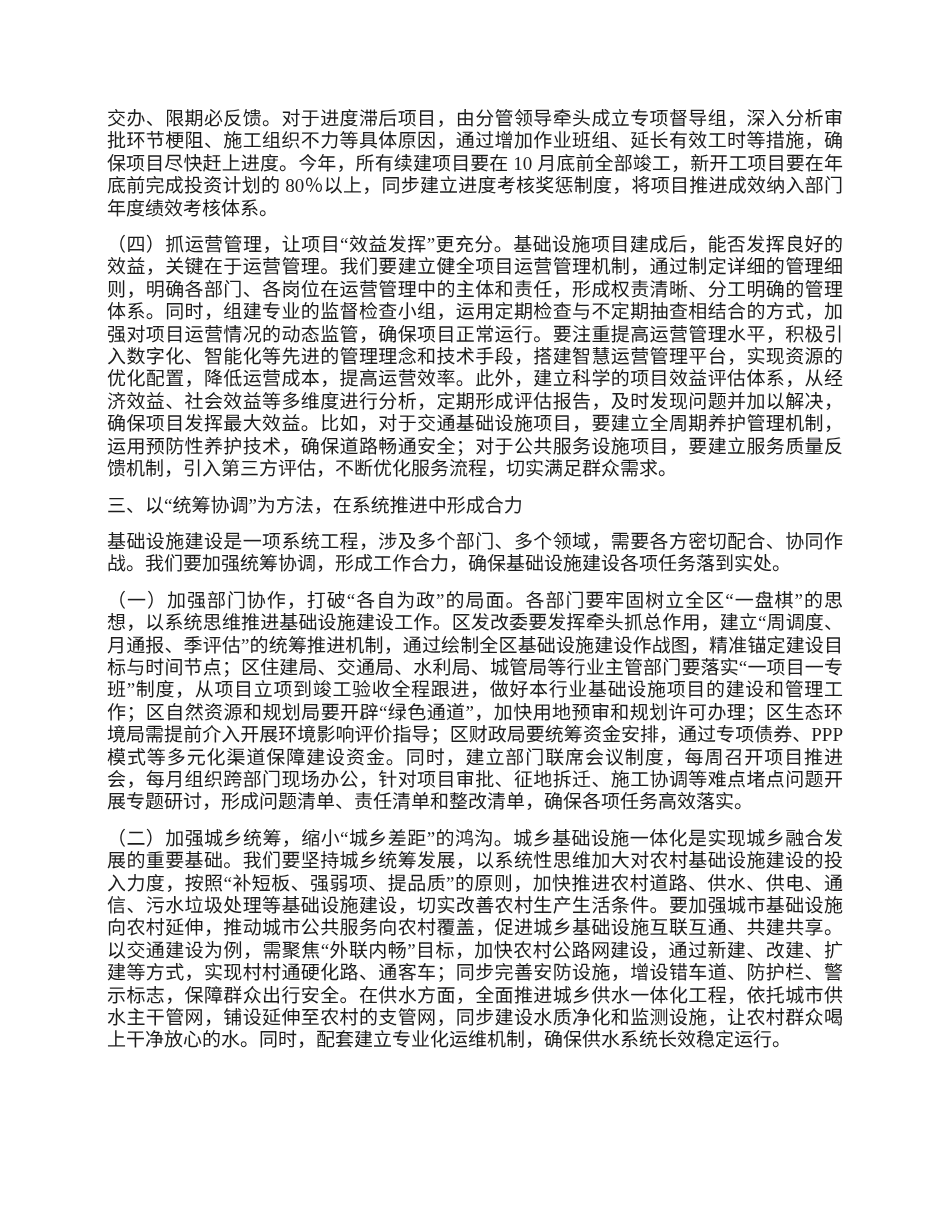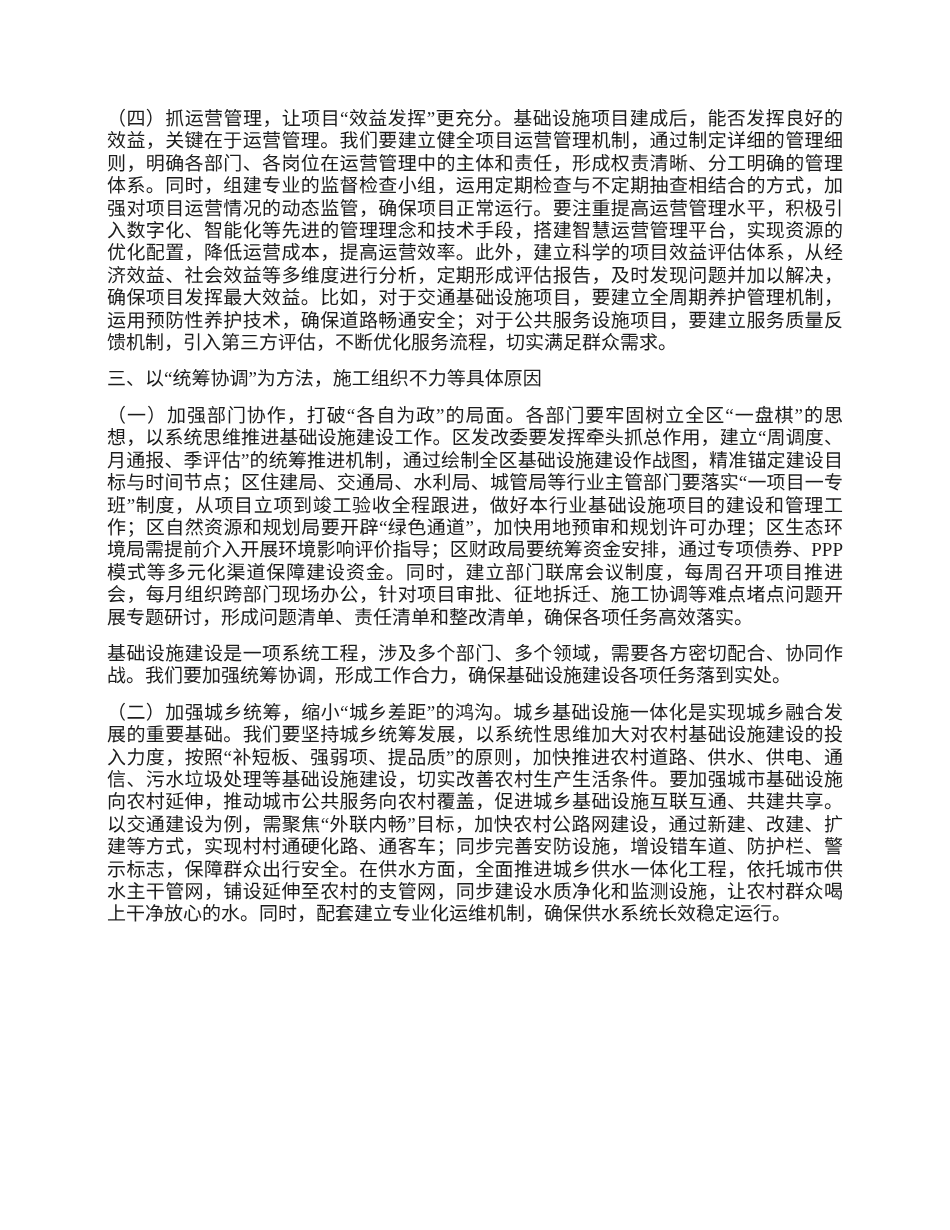--- a/index.html
+++ b/index.html
@@ -28,19 +28,20 @@
   }
   .doc p.heading {
     font-weight: normal; 
   }
 </style>
 </head>
 <body>
 
 <div class="page">
   <div class="doc">
+    <p>交办、限期必反馈。对于进度滞后项目，由分管领导牵头成立专项督导组，深入分析审批环节梗阻、施工组织不力等具体原因，通过增加作业班组、延长有效工时等措施，确保项目尽快赶上进度。今年，所有续建项目要在 10 月底前全部竣工，新开工项目要在年底前完成投资计划的 80％以上，同步建立进度考核奖惩制度，将项目推进成效纳入部门年度绩效考核体系。</p>
     <p>（四）抓运营管理，让项目“效益发挥”更充分。基础设施项目建成后，能否发挥良好的效益，关键在于运营管理。我们要建立健全项目运营管理机制，通过制定详细的管理细则，明确各部门、各岗位在运营管理中的主体和责任，形成权责清晰、分工明确的管理体系。同时，组建专业的监督检查小组，运用定期检查与不定期抽查相结合的方式，加强对项目运营情况的动态监管，确保项目正常运行。要注重提高运营管理水平，积极引入数字化、智能化等先进的管理理念和技术手段，搭建智慧运营管理平台，实现资源的优化配置，降低运营成本，提高运营效率。此外，建立科学的项目效益评估体系，从经济效益、社会效益等多维度进行分析，定期形成评估报告，及时发现问题并加以解决，确保项目发挥最大效益。比如，对于交通基础设施项目，要建立全周期养护管理机制，运用预防性养护技术，确保道路畅通安全；对于公共服务设施项目，要建立服务质量反馈机制，引入第三方评估，不断优化服务流程，切实满足群众需求。</p>
-    <p class="heading">三、以“统筹协调”为方法，施工组织不力等具体原因</p>
+    <p class="heading">三、以“统筹协调”为方法，在系统推进中形成合力</p>
+    <p>基础设施建设是一项系统工程，涉及多个部门、多个领域，需要各方密切配合、协同作战。我们要加强统筹协调，形成工作合力，确保基础设施建设各项任务落到实处。</p>
     <p>（一）加强部门协作，打破“各自为政”的局面。各部门要牢固树立全区“一盘棋”的思想，以系统思维推进基础设施建设工作。区发改委要发挥牵头抓总作用，建立“周调度、月通报、季评估”的统筹推进机制，通过绘制全区基础设施建设作战图，精准锚定建设目标与时间节点；区住建局、交通局、水利局、城管局等行业主管部门要落实“一项目一专班”制度，从项目立项到竣工验收全程跟进，做好本行业基础设施项目的建设和管理工作；区自然资源和规划局要开辟“绿色通道”，加快用地预审和规划许可办理；区生态环境局需提前介入开展环境影响评价指导；区财政局要统筹资金安排，通过专项债券、PPP 模式等多元化渠道保障建设资金。同时，建立部门联席会议制度，每周召开项目推进会，每月组织跨部门现场办公，针对项目审批、征地拆迁、施工协调等难点堵点问题开展专题研讨，形成问题清单、责任清单和整改清单，确保各项任务高效落实。</p>
-    <p>基础设施建设是一项系统工程，涉及多个部门、多个领域，需要各方密切配合、协同作战。我们要加强统筹协调，形成工作合力，确保基础设施建设各项任务落到实处。</p>
     <p>（二）加强城乡统筹，缩小“城乡差距”的鸿沟。城乡基础设施一体化是实现城乡融合发展的重要基础。我们要坚持城乡统筹发展，以系统性思维加大对农村基础设施建设的投入力度，按照“补短板、强弱项、提品质”的原则，加快推进农村道路、供水、供电、通信、污水垃圾处理等基础设施建设，切实改善农村生产生活条件。要加强城市基础设施向农村延伸，推动城市公共服务向农村覆盖，促进城乡基础设施互联互通、共建共享。以交通建设为例，需聚焦“外联内畅”目标，加快农村公路网建设，通过新建、改建、扩建等方式，实现村村通硬化路、通客车；同步完善安防设施，增设错车道、防护栏、警示标志，保障群众出行安全。在供水方面，全面推进城乡供水一体化工程，依托城市供水主干管网，铺设延伸至农村的支管网，同步建设水质净化和监测设施，让农村群众喝上干净放心的水。同时，配套建立专业化运维机制，确保供水系统长效稳定运行。</p>
   </div>
 </div>
 
 </body></html>

